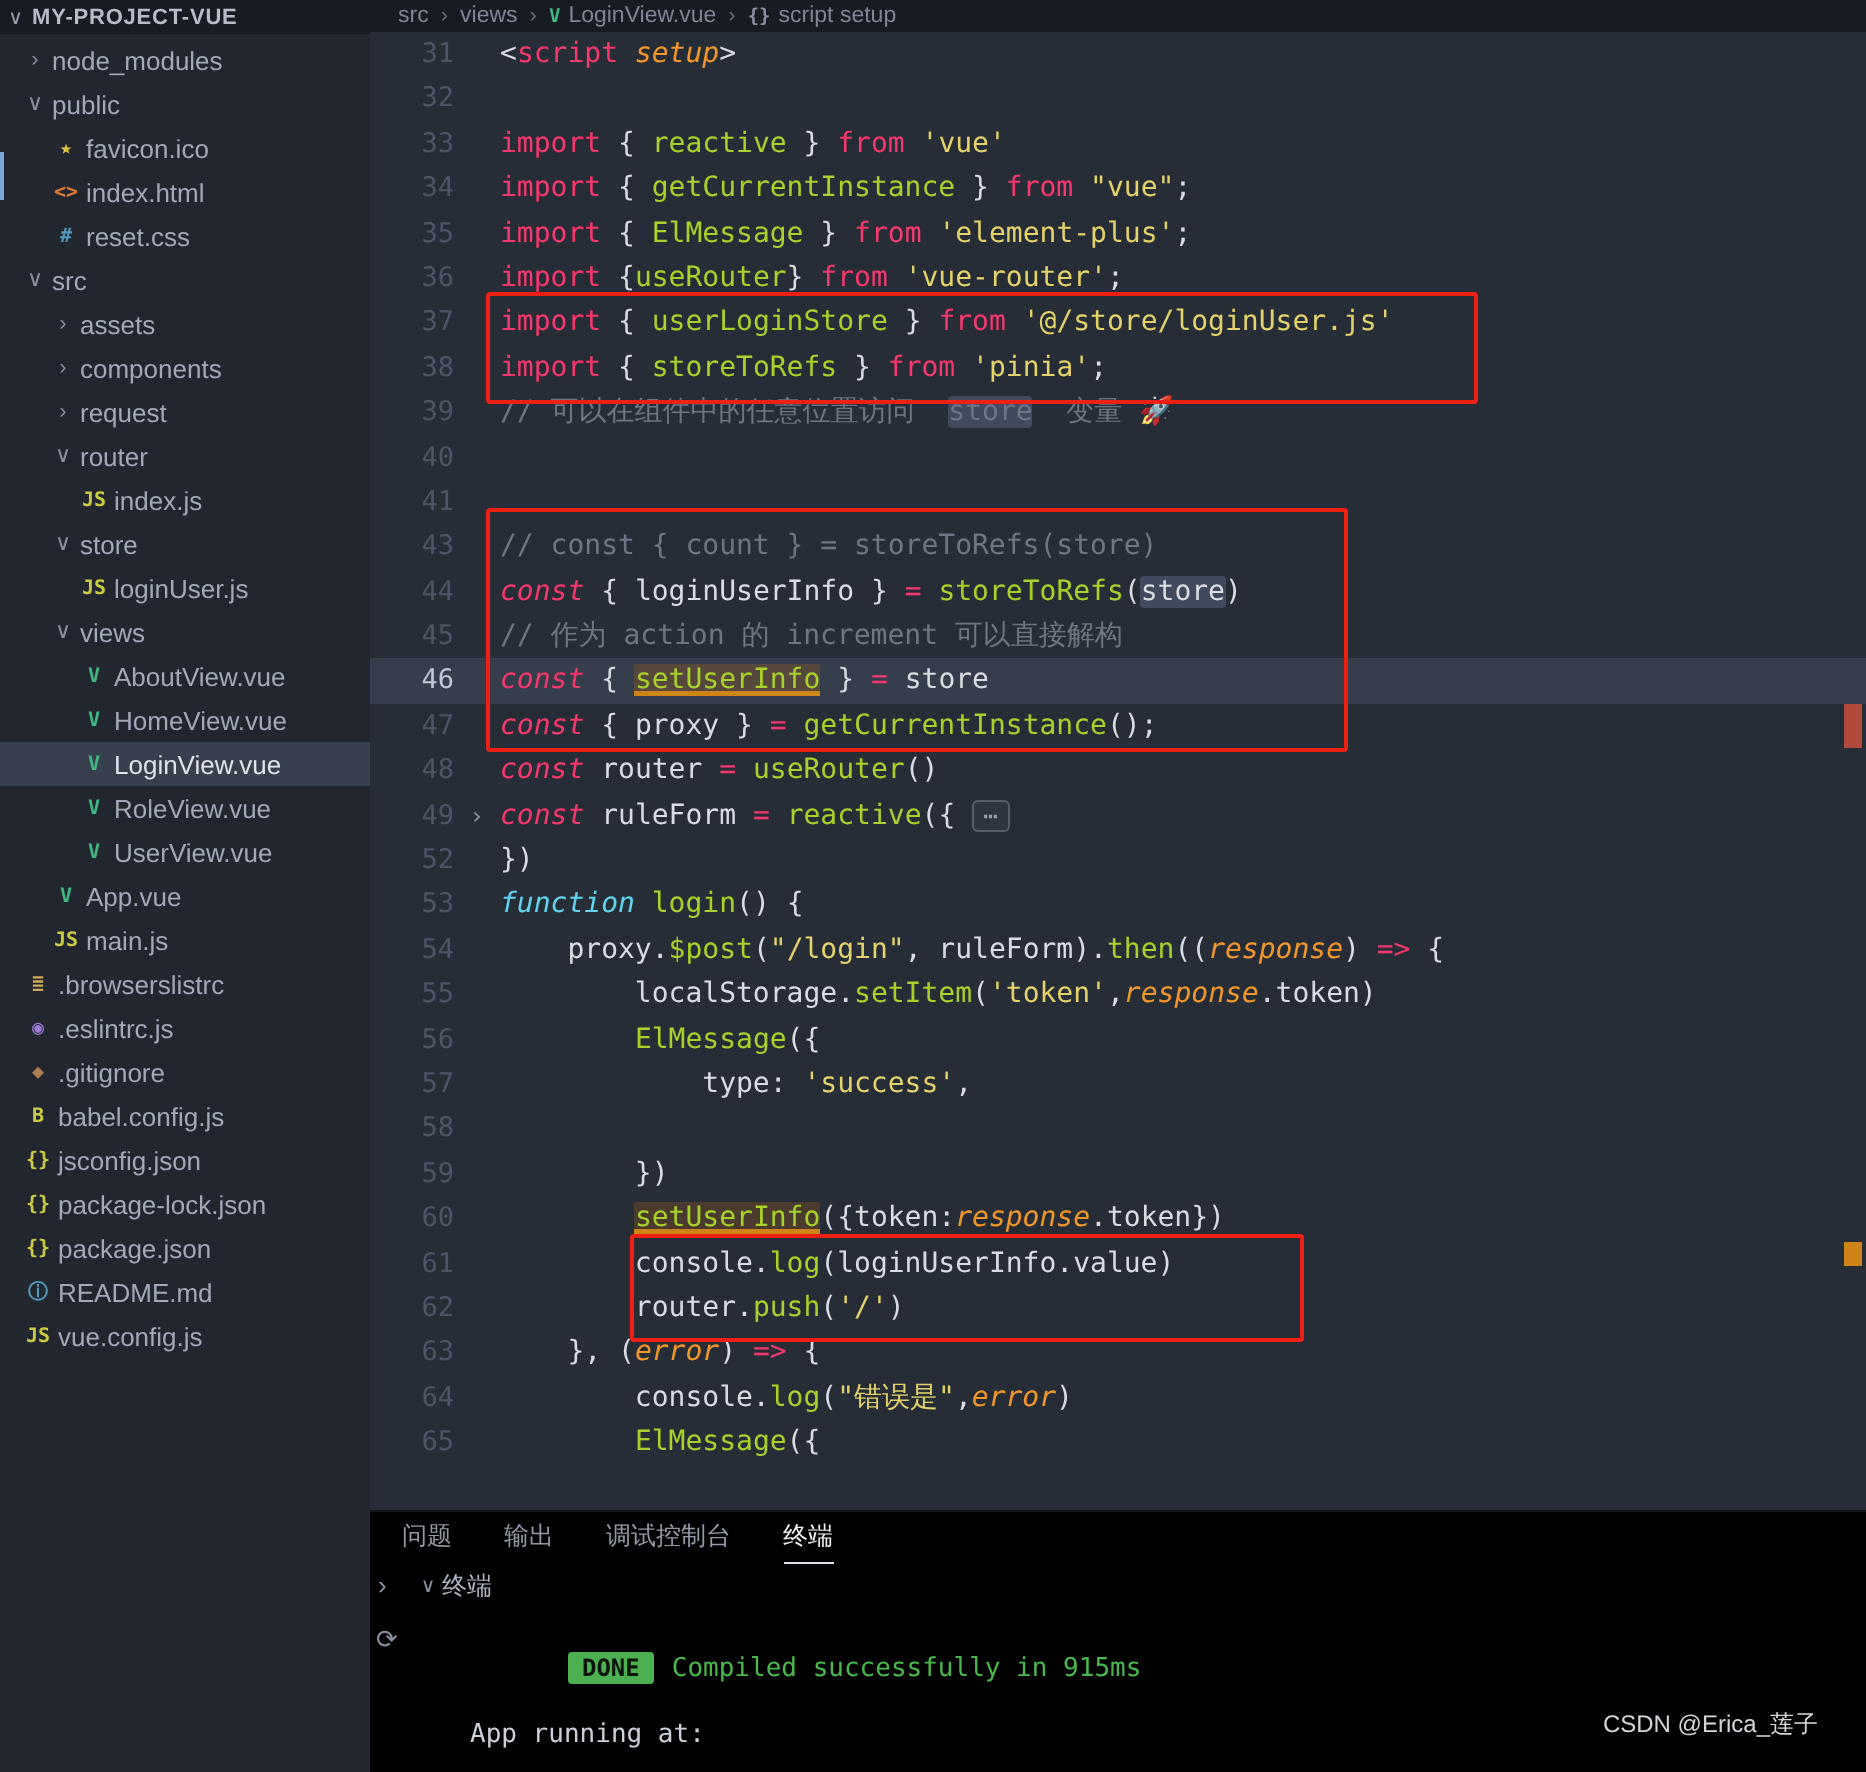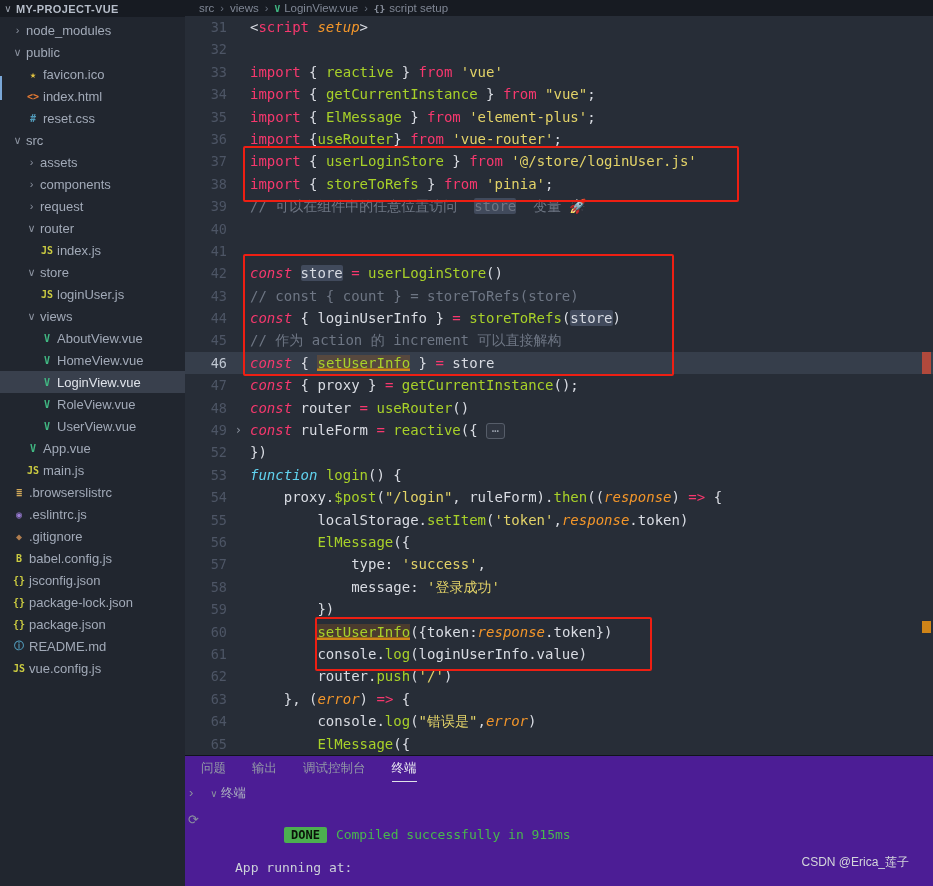--- a/index.html
+++ b/index.html
@@ -46,21 +46,21 @@
   .tk-cmt{color:#6e7684;}
   .tk-cyn{color:#61d3ef;font-style:italic;}
   .tk-prm{color:#f3962a;font-style:italic;}
   .bg-sel{background:#414a5c;border-radius:2px;}
   .bg-write{background:rgba(205,110,20,.22);box-shadow:inset 0 -2.5px 0 #cf8418;}
   .tk-fold{color:#9aa1ad;border:1px solid #565d69;border-radius:3px;background:#2f3540;
     padding:0 5px;margin-left:8px;font-size:12px;}
   .anno{position:absolute;border:2.5px solid #ee1f13;border-radius:2px;pointer-events:none;z-index:6;}
   .ruler-mark{position:absolute;right:2px;width:9px;z-index:5;}
   
-  .panel{position:absolute;left:185px;right:0;top:755px;bottom:0;background:#4c1d95;
+  .panel{position:absolute;left:185px;right:0;top:755px;bottom:0;background:#000000;
     border-top:1px solid #10141b;z-index:2;}
   .panel-tabs{display:flex;gap:26px;padding-left:16px;height:26px;align-items:stretch;}
   .ptab{font-size:12.5px;color:#939aa6;cursor:pointer;display:flex;align-items:center;
     border-bottom:1.5px solid transparent;box-sizing:border-box;}
   .ptab.active{color:#eceef2;border-bottom-color:#dfe2e8;}
   .term-header{display:flex;align-items:center;color:#aeb5c0;font-size:12.5px;height:22px;padding-left:22px;}
   .term-header .chev{width:14px;color:#8a919e;font-size:10px;text-align:center;}
   .panel-icon{position:absolute;color:#8a919e;font-size:13px;cursor:pointer;z-index:3;}
   .term-body{position:absolute;left:0;right:0;top:48px;bottom:0;
     font-family:"DejaVu Sans Mono",monospace;font-size:13px;color:#ccd1d9;}
@@ -229,35 +229,34 @@
       <div class="code-line"><span class="gutter">32</span><span class="code-text"></span></div>
       <div class="code-line"><span class="gutter">33</span><span class="code-text"><span class="tk-kw">import</span><span class="tk-wh"> { </span><span class="tk-fn">reactive</span><span class="tk-wh"> } </span><span class="tk-kw">from</span><span class="tk-wh"> </span><span class="tk-str">'vue'</span></span></div>
       <div class="code-line"><span class="gutter">34</span><span class="code-text"><span class="tk-kw">import</span><span class="tk-wh"> { </span><span class="tk-fn">getCurrentInstance</span><span class="tk-wh"> } </span><span class="tk-kw">from</span><span class="tk-wh"> </span><span class="tk-str">"vue"</span><span class="tk-wh">;</span></span></div>
       <div class="code-line"><span class="gutter">35</span><span class="code-text"><span class="tk-kw">import</span><span class="tk-wh"> { </span><span class="tk-fn">ElMessage</span><span class="tk-wh"> } </span><span class="tk-kw">from</span><span class="tk-wh"> </span><span class="tk-str">'element-plus'</span><span class="tk-wh">;</span></span></div>
       <div class="code-line"><span class="gutter">36</span><span class="code-text"><span class="tk-kw">import</span><span class="tk-wh"> {</span><span class="tk-fn">useRouter</span><span class="tk-wh">} </span><span class="tk-kw">from</span><span class="tk-wh"> </span><span class="tk-str">'vue-router'</span><span class="tk-wh">;</span></span></div>
       <div class="code-line"><span class="gutter">37</span><span class="code-text"><span class="tk-kw">import</span><span class="tk-wh"> { </span><span class="tk-fn">userLoginStore</span><span class="tk-wh"> } </span><span class="tk-kw">from</span><span class="tk-wh"> </span><span class="tk-str">'@/store/loginUser.js'</span></span></div>
       <div class="code-line"><span class="gutter">38</span><span class="code-text"><span class="tk-kw">import</span><span class="tk-wh"> { </span><span class="tk-fn">storeToRefs</span><span class="tk-wh"> } </span><span class="tk-kw">from</span><span class="tk-wh"> </span><span class="tk-str">'pinia'</span><span class="tk-wh">;</span></span></div>
       <div class="code-line"><span class="gutter">39</span><span class="code-text"><span class="tk-cmt">// 可以在组件中的任意位置访问  </span><span class="tk-cmt bg-sel">store</span><span class="tk-cmt">  变量 </span><span class="tk-wh">🚀</span></span></div>
       <div class="code-line"><span class="gutter">40</span><span class="code-text"></span></div>
       <div class="code-line"><span class="gutter">41</span><span class="code-text"></span></div>
-      <div class="code-line"><span class="gutter">42</span><span class="code-text"><span class="tk-kwi">const</span><span class="tk-wh"> </span><span class="tk-wh bg-sel">store</span><span class="tk-wh"> </span><span class="tk-kw">=</span><span class="tk-wh"> </span><span class="tk-fn">userLoginStore</span><span class="tk-wh">()</span></span></div>
       <div class="code-line"><span class="gutter">43</span><span class="code-text"><span class="tk-cmt">// const { count } = storeToRefs(store)</span></span></div>
       <div class="code-line"><span class="gutter">44</span><span class="code-text"><span class="tk-kwi">const</span><span class="tk-wh"> { loginUserInfo } </span><span class="tk-kw">=</span><span class="tk-wh"> </span><span class="tk-fn">storeToRefs</span><span class="tk-wh">(</span><span class="tk-wh bg-sel">store</span><span class="tk-wh">)</span></span></div>
       <div class="code-line"><span class="gutter">45</span><span class="code-text"><span class="tk-cmt">// 作为 action 的 increment 可以直接解构</span></span></div>
       <div class="code-line current"><span class="gutter">46</span><span class="code-text"><span class="tk-kwi">const</span><span class="tk-wh"> { </span><span class="tk-fn bg-write">setUserInfo</span><span class="tk-wh"> } </span><span class="tk-kw">=</span><span class="tk-wh"> store</span></span></div>
       <div class="code-line"><span class="gutter">47</span><span class="code-text"><span class="tk-kwi">const</span><span class="tk-wh"> { proxy } </span><span class="tk-kw">=</span><span class="tk-wh"> </span><span class="tk-fn">getCurrentInstance</span><span class="tk-wh">();</span></span></div>
       <div class="code-line"><span class="gutter">48</span><span class="code-text"><span class="tk-kwi">const</span><span class="tk-wh"> router </span><span class="tk-kw">=</span><span class="tk-wh"> </span><span class="tk-fn">useRouter</span><span class="tk-wh">()</span></span></div>
       <div class="code-line"><span class="gutter">49<span class="fold-chev">›</span></span><span class="code-text"><span class="tk-kwi">const</span><span class="tk-wh"> ruleForm </span><span class="tk-kw">=</span><span class="tk-wh"> </span><span class="tk-fn">reactive</span><span class="tk-wh">({</span><span class="tk-fold">⋯</span></span></div>
       <div class="code-line"><span class="gutter">52</span><span class="code-text"><span class="tk-wh">})</span></span></div>
       <div class="code-line"><span class="gutter">53</span><span class="code-text"><span class="tk-cyn">function</span><span class="tk-wh"> </span><span class="tk-fn">login</span><span class="tk-wh">() {</span></span></div>
       <div class="code-line"><span class="gutter">54</span><span class="code-text"><span class="tk-wh">    proxy.</span><span class="tk-fn">$post</span><span class="tk-wh">(</span><span class="tk-str">"/login"</span><span class="tk-wh">, ruleForm).</span><span class="tk-fn">then</span><span class="tk-wh">((</span><span class="tk-prm">response</span><span class="tk-wh">) </span><span class="tk-kw">=&gt;</span><span class="tk-wh"> {</span></span></div>
       <div class="code-line"><span class="gutter">55</span><span class="code-text"><span class="tk-wh">        localStorage.</span><span class="tk-fn">setItem</span><span class="tk-wh">(</span><span class="tk-str">'token'</span><span class="tk-wh">,</span><span class="tk-prm">response</span><span class="tk-wh">.token)</span></span></div>
       <div class="code-line"><span class="gutter">56</span><span class="code-text"><span class="tk-wh">        </span><span class="tk-fn">ElMessage</span><span class="tk-wh">({</span></span></div>
       <div class="code-line"><span class="gutter">57</span><span class="code-text"><span class="tk-wh">            type: </span><span class="tk-str">'success'</span><span class="tk-wh">,</span></span></div>
-      <div class="code-line"><span class="gutter">58</span><span class="code-text"><span class="tk-wh">            message: </span><span class="tk-str">'登录成功'</span></span></div>
+      <div class="code-line"><span class="gutter">58</span></div>
       <div class="code-line"><span class="gutter">59</span><span class="code-text"><span class="tk-wh">        })</span></span></div>
       <div class="code-line"><span class="gutter">60</span><span class="code-text"><span class="tk-wh">        </span><span class="tk-fn bg-write">setUserInfo</span><span class="tk-wh">({token:</span><span class="tk-prm">response</span><span class="tk-wh">.token})</span></span></div>
       <div class="code-line"><span class="gutter">61</span><span class="code-text"><span class="tk-wh">        console.</span><span class="tk-fn">log</span><span class="tk-wh">(loginUserInfo.value)</span></span></div>
       <div class="code-line"><span class="gutter">62</span><span class="code-text"><span class="tk-wh">        router.</span><span class="tk-fn">push</span><span class="tk-wh">(</span><span class="tk-str">'/'</span><span class="tk-wh">)</span></span></div>
       <div class="code-line"><span class="gutter">63</span><span class="code-text"><span class="tk-wh">    }, (</span><span class="tk-prm">error</span><span class="tk-wh">) </span><span class="tk-kw">=&gt;</span><span class="tk-wh"> {</span></span></div>
       <div class="code-line"><span class="gutter">64</span><span class="code-text"><span class="tk-wh">        console.</span><span class="tk-fn">log</span><span class="tk-wh">(</span><span class="tk-str">"错误是"</span><span class="tk-wh">,</span><span class="tk-prm">error</span><span class="tk-wh">)</span></span></div>
       <div class="code-line"><span class="gutter">65</span><span class="code-text"><span class="tk-wh">        </span><span class="tk-fn">ElMessage</span><span class="tk-wh">({</span></span></div>
     </div>
 
   <div class="anno" style="left:58px;top:130px;width:492px;height:52px;"></div>

